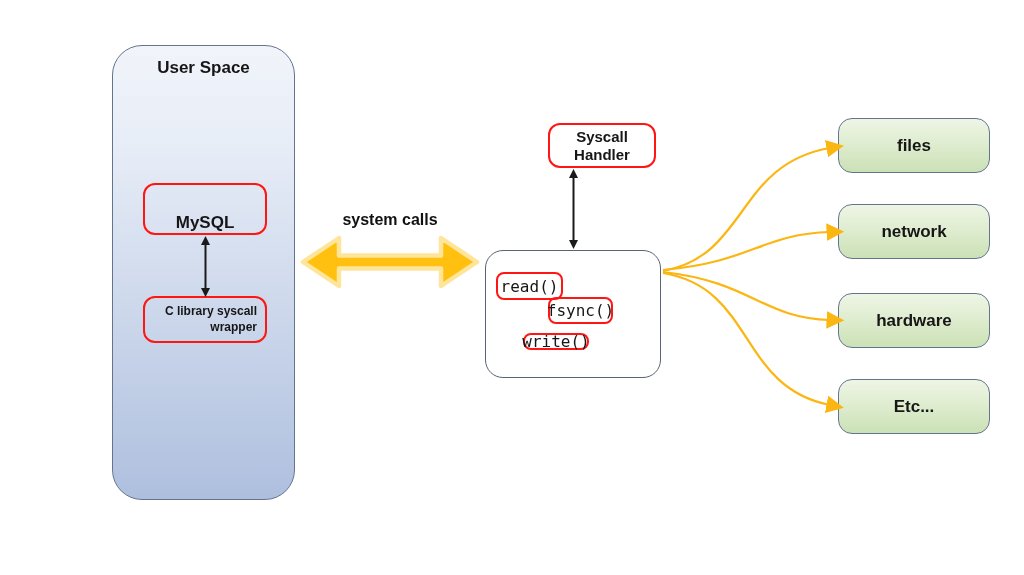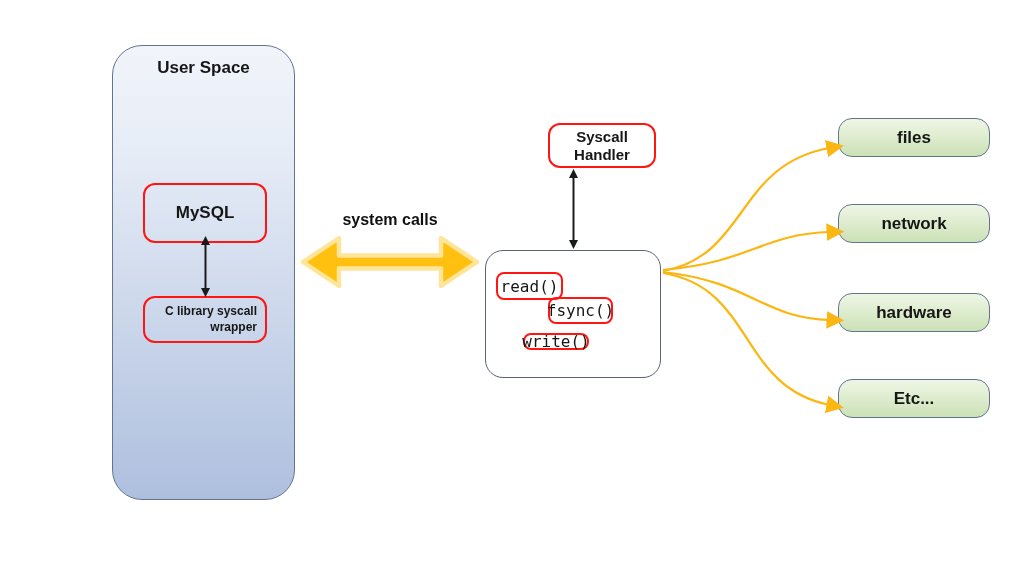--- a/index.html
+++ b/index.html
@@ -34,42 +34,42 @@
   .redbox{
     position:absolute;
     border:2px solid #ff1612;
     border-radius:12px;
     box-sizing:border-box;
     display:flex;align-items:center;justify-content:center;
     text-align:center;
     background:transparent;
     color:#161616;
   }
-  .mysql{left:143px;top:183px;width:124px;height:60px;font-size:17px;font-weight:600;}
+  .mysql{left:143px;top:183px;width:124px;height:52px;font-size:17px;font-weight:600;align-items:flex-end;}
   .wrapper{left:143px;top:296px;width:124px;height:47px;font-size:12px;font-weight:600;line-height:1.3;padding:2px 8px;text-align:right;}
   .handler{left:512px;top:123px;width:108px;height:45px;font-size:15px;font-weight:600;line-height:1.2;padding:2px 14px;margin-left:36px;}
   .innerbox{
     position:absolute;left:485px;top:250px;width:176px;height:128px;
     border:1.5px solid #5a6373;border-radius:18px;box-sizing:border-box;
     background:transparent;
   }
   .mono{
     font-family:"DejaVu Sans Mono","Liberation Mono",monospace;
     font-size:16px;font-weight:500;
     border-width:2px;border-radius:8px;
   }
   .read {left:496px;top:272px;width:67px;height:28px;}
   .fsync{left:548px;top:297px;width:65px;height:27px;}
   .write{left:523px;top:333px;width:66px;height:17px;}
   .syscalls-label{
     position:absolute;left:302px;top:211px;width:176px;
     text-align:center;font-size:16px;font-weight:600;color:#111;
   }
   .target{
-    position:absolute;left:838px;width:152px;height:39px;
+    position:absolute;left:838px;width:152px;height:55px;
     border:1.5px solid #64748f;border-radius:14px;
     box-sizing:border-box;
     background:linear-gradient(180deg,#eef5e5 0%,#e3efd5 35%,#cbe1b6 100%);
     display:flex;align-items:center;justify-content:center;
     font-size:17px;font-weight:600;color:#161616;
   }
   svg.arrow-layer{
     position:absolute;left:0;top:0;
     pointer-events:none;
   }

